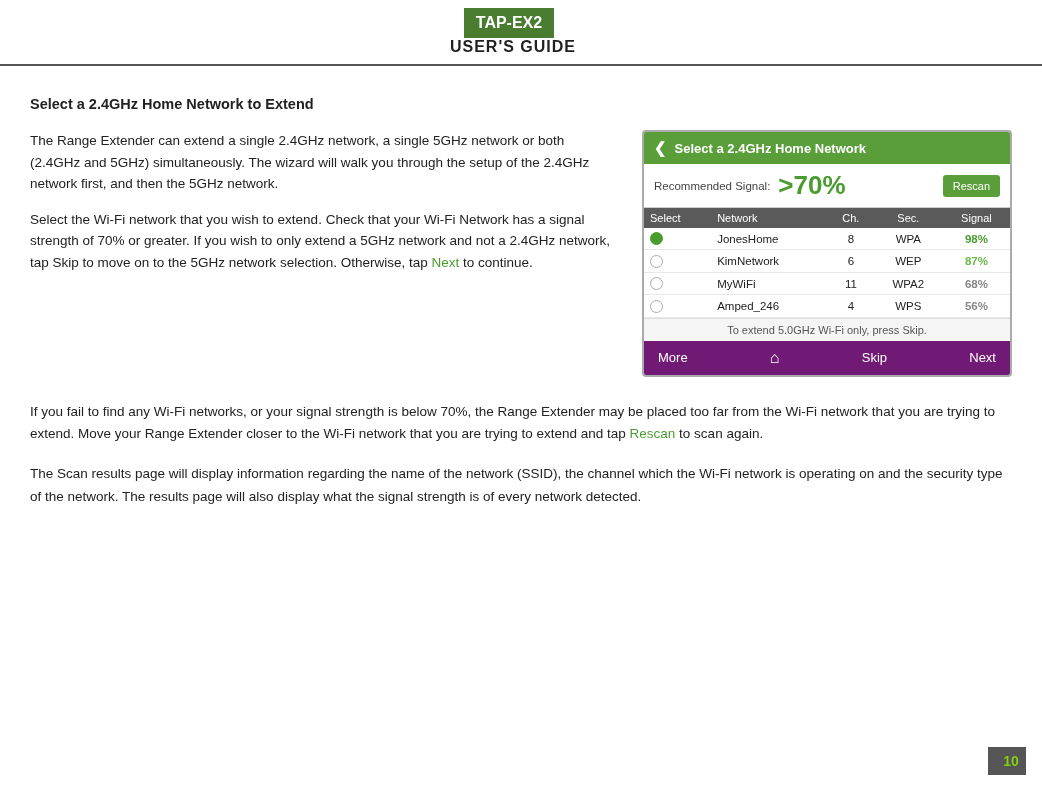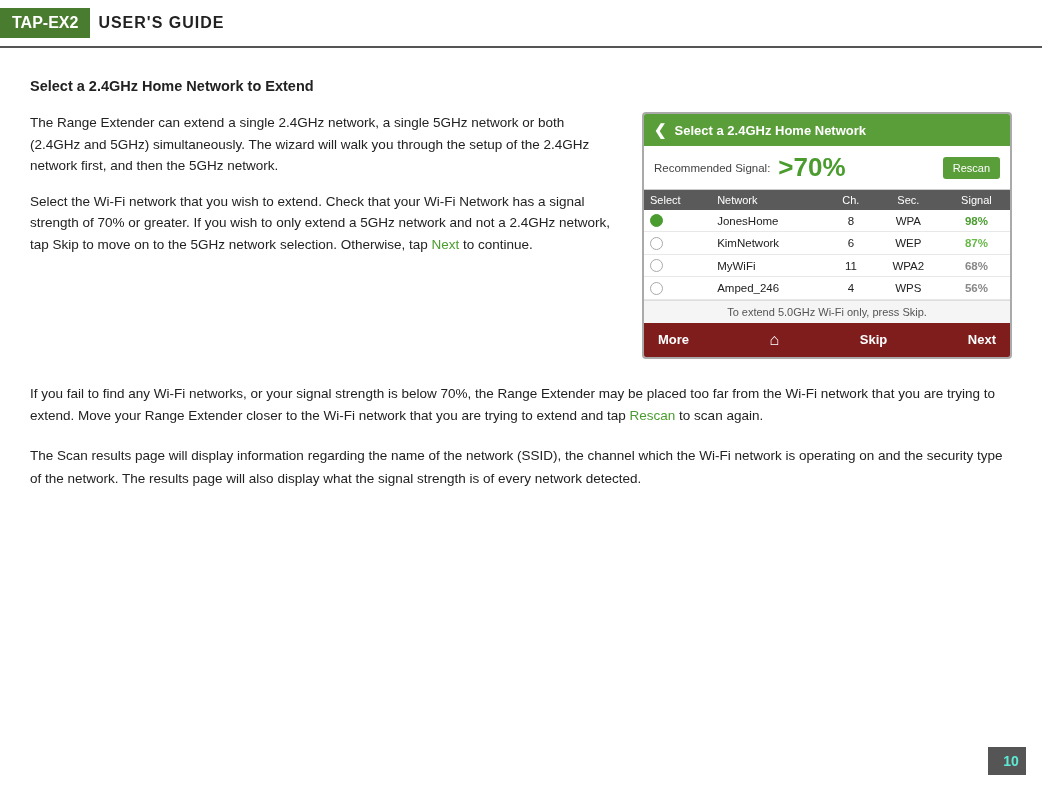--- a/index.html
+++ b/index.html
@@ -14,20 +14,21 @@
       overflow: hidden;
     }
 
     
     .header {
       display: flex;
       align-items: center;
       border-bottom: 2px solid #555;
       padding: 8px 16px 8px 0;
       margin-bottom: 20px;
+      flex-direction: column;
     }
     .header-brand {
       background: #4a7c2f;
       color: #fff;
       font-weight: bold;
       font-size: 16px;
       padding: 6px 12px;
       margin-right: 8px;
     }
     .header-title {
@@ -187,28 +188,27 @@
     .skip-note {
       background: #f5f5f5;
       text-align: center;
       padding: 5px;
       font-size: 11px;
       color: #555;
       border-top: 1px solid #ddd;
     }
 
     .device-footer {
-      background: #7f1d1d;
+      background: #701a75;
       display: flex;
       justify-content: space-between;
       align-items: center;
       padding: 8px 14px;
       color: #fff;
       font-size: 13px;
-      font-weight: bold;
     }
 
     .device-footer .footer-btn {
       font-size: 13px;
       color: #fff;
     }
 
     .device-footer .home-icon {
       font-size: 16px;
     }
@@ -219,21 +219,21 @@
       line-height: 1.65;
       margin-bottom: 18px;
     }
 
     
     .page-number {
       position: absolute;
       bottom: 16px;
       right: 16px;
       background: #555;
-      color: #5eead4;
+      color: #84cc16;
       width: 38px;
       height: 28px;
       display: flex;
       align-items: center;
       justify-content: center;
       font-size: 14px;
       font-weight: bold;
       padding-left: 8px;
     }
   </style>

